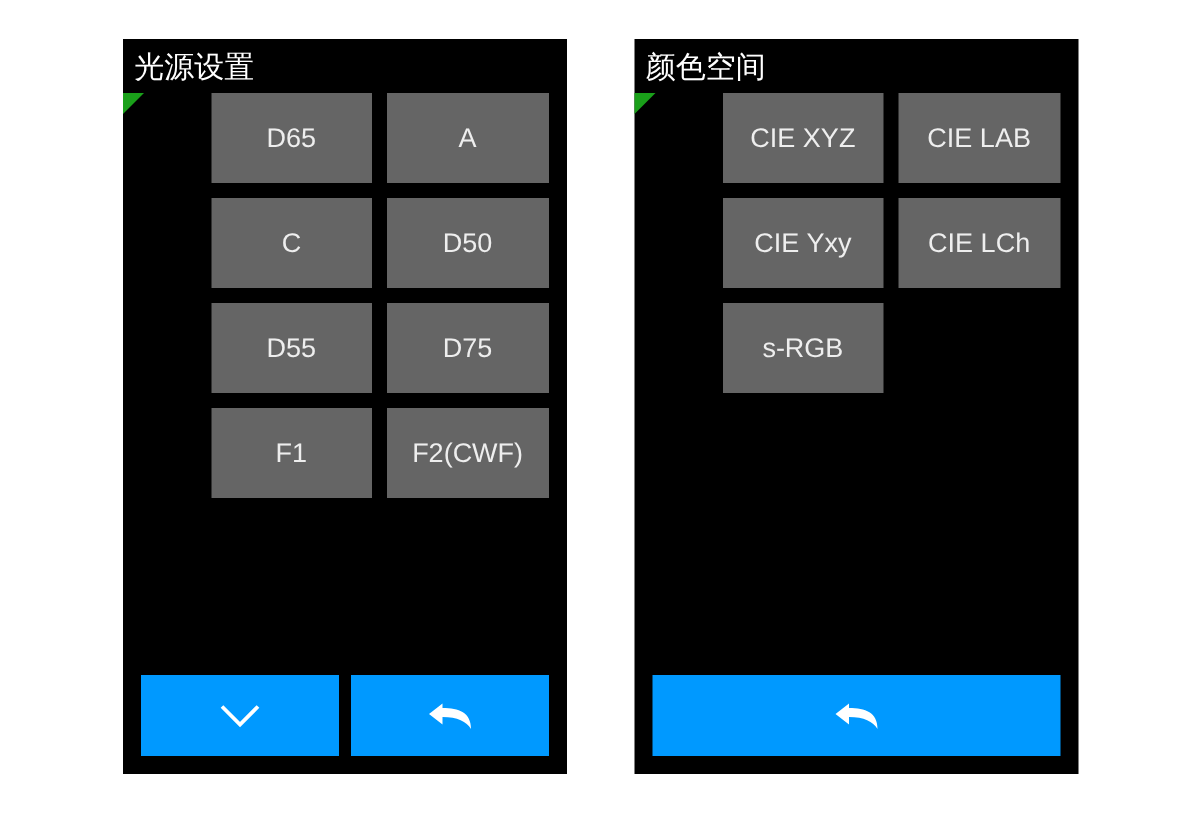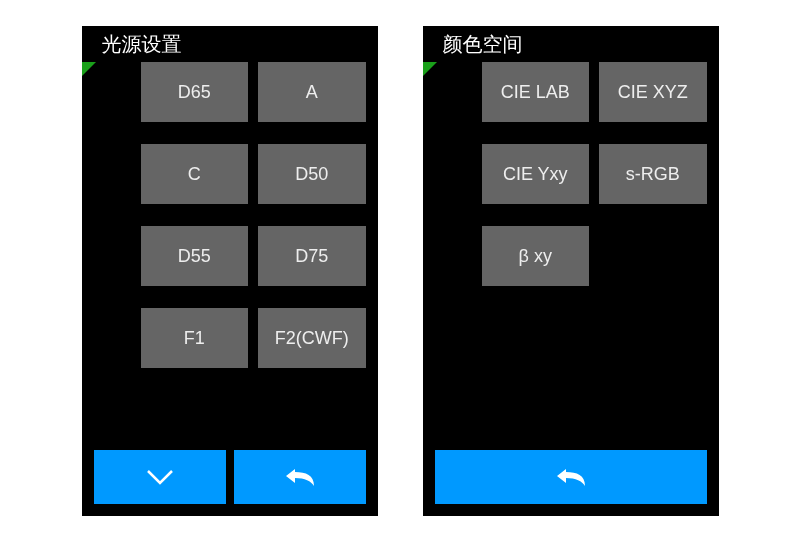--- a/index.html
+++ b/index.html
@@ -18,21 +18,21 @@
     height: 490px;
     background: #000000;
     display: flex;
     flex-direction: column;
     position: relative;
   }
   .title-bar {
     height: 36px;
     display: flex;
     align-items: center;
-    padding-left: 20px;
+    padding-left: 8px;
     color: #ffffff;
     font-size: 20px;
     font-weight: 400;
   }
   .corner-mark {
     position: absolute;
     top: 36px;
     left: 0;
     width: 0;
     height: 0;
@@ -40,21 +40,21 @@
     border-width: 14px 14px 0 0;
     border-color: #1aa01a transparent transparent transparent;
     z-index: 2;
   }
   .grid-area {
     flex: 1;
     padding: 0 12px;
     display: grid;
     grid-template-columns: 1fr 1fr;
     grid-auto-rows: 60px;
-    gap: 22px 10px;
+    gap: 10px 10px;
     align-content: start;
     padding-top: 0px;
     margin-left: 47px;
   }
   .option-btn {
     background: #656565;
     color: #eeeeee;
     font-size: 18px;
     display: flex;
     align-items: center;
@@ -116,25 +116,25 @@
     </div>
   </div>
 </div>
 
 <div class="screen">
   <div class="title-bar">
     <span>颜色空间</span>
   </div>
   <div class="corner-mark"></div>
   <div class="grid-area">
+    <div class="option-btn">CIE XYZ</div>
     <div class="option-btn">CIE LAB</div>
-    <div class="option-btn">CIE XYZ</div>
     <div class="option-btn">CIE Yxy</div>
+    <div class="option-btn">CIE LCh</div>
     <div class="option-btn">s-RGB</div>
-    <div class="option-btn">β xy</div>
   </div>
   <div class="footer">
     <div class="footer-btn full">
       <span class="icon">
         <svg width="34" height="22" viewBox="0 0 34 22">
             <path d="M12 3 L3 10 L12 17 L12 12 C22 12 28 15 31 20 C31 9 23 6 12 6 Z" fill="#ffffff"></path>
           </svg>
       </span>
     </div>
   </div>

